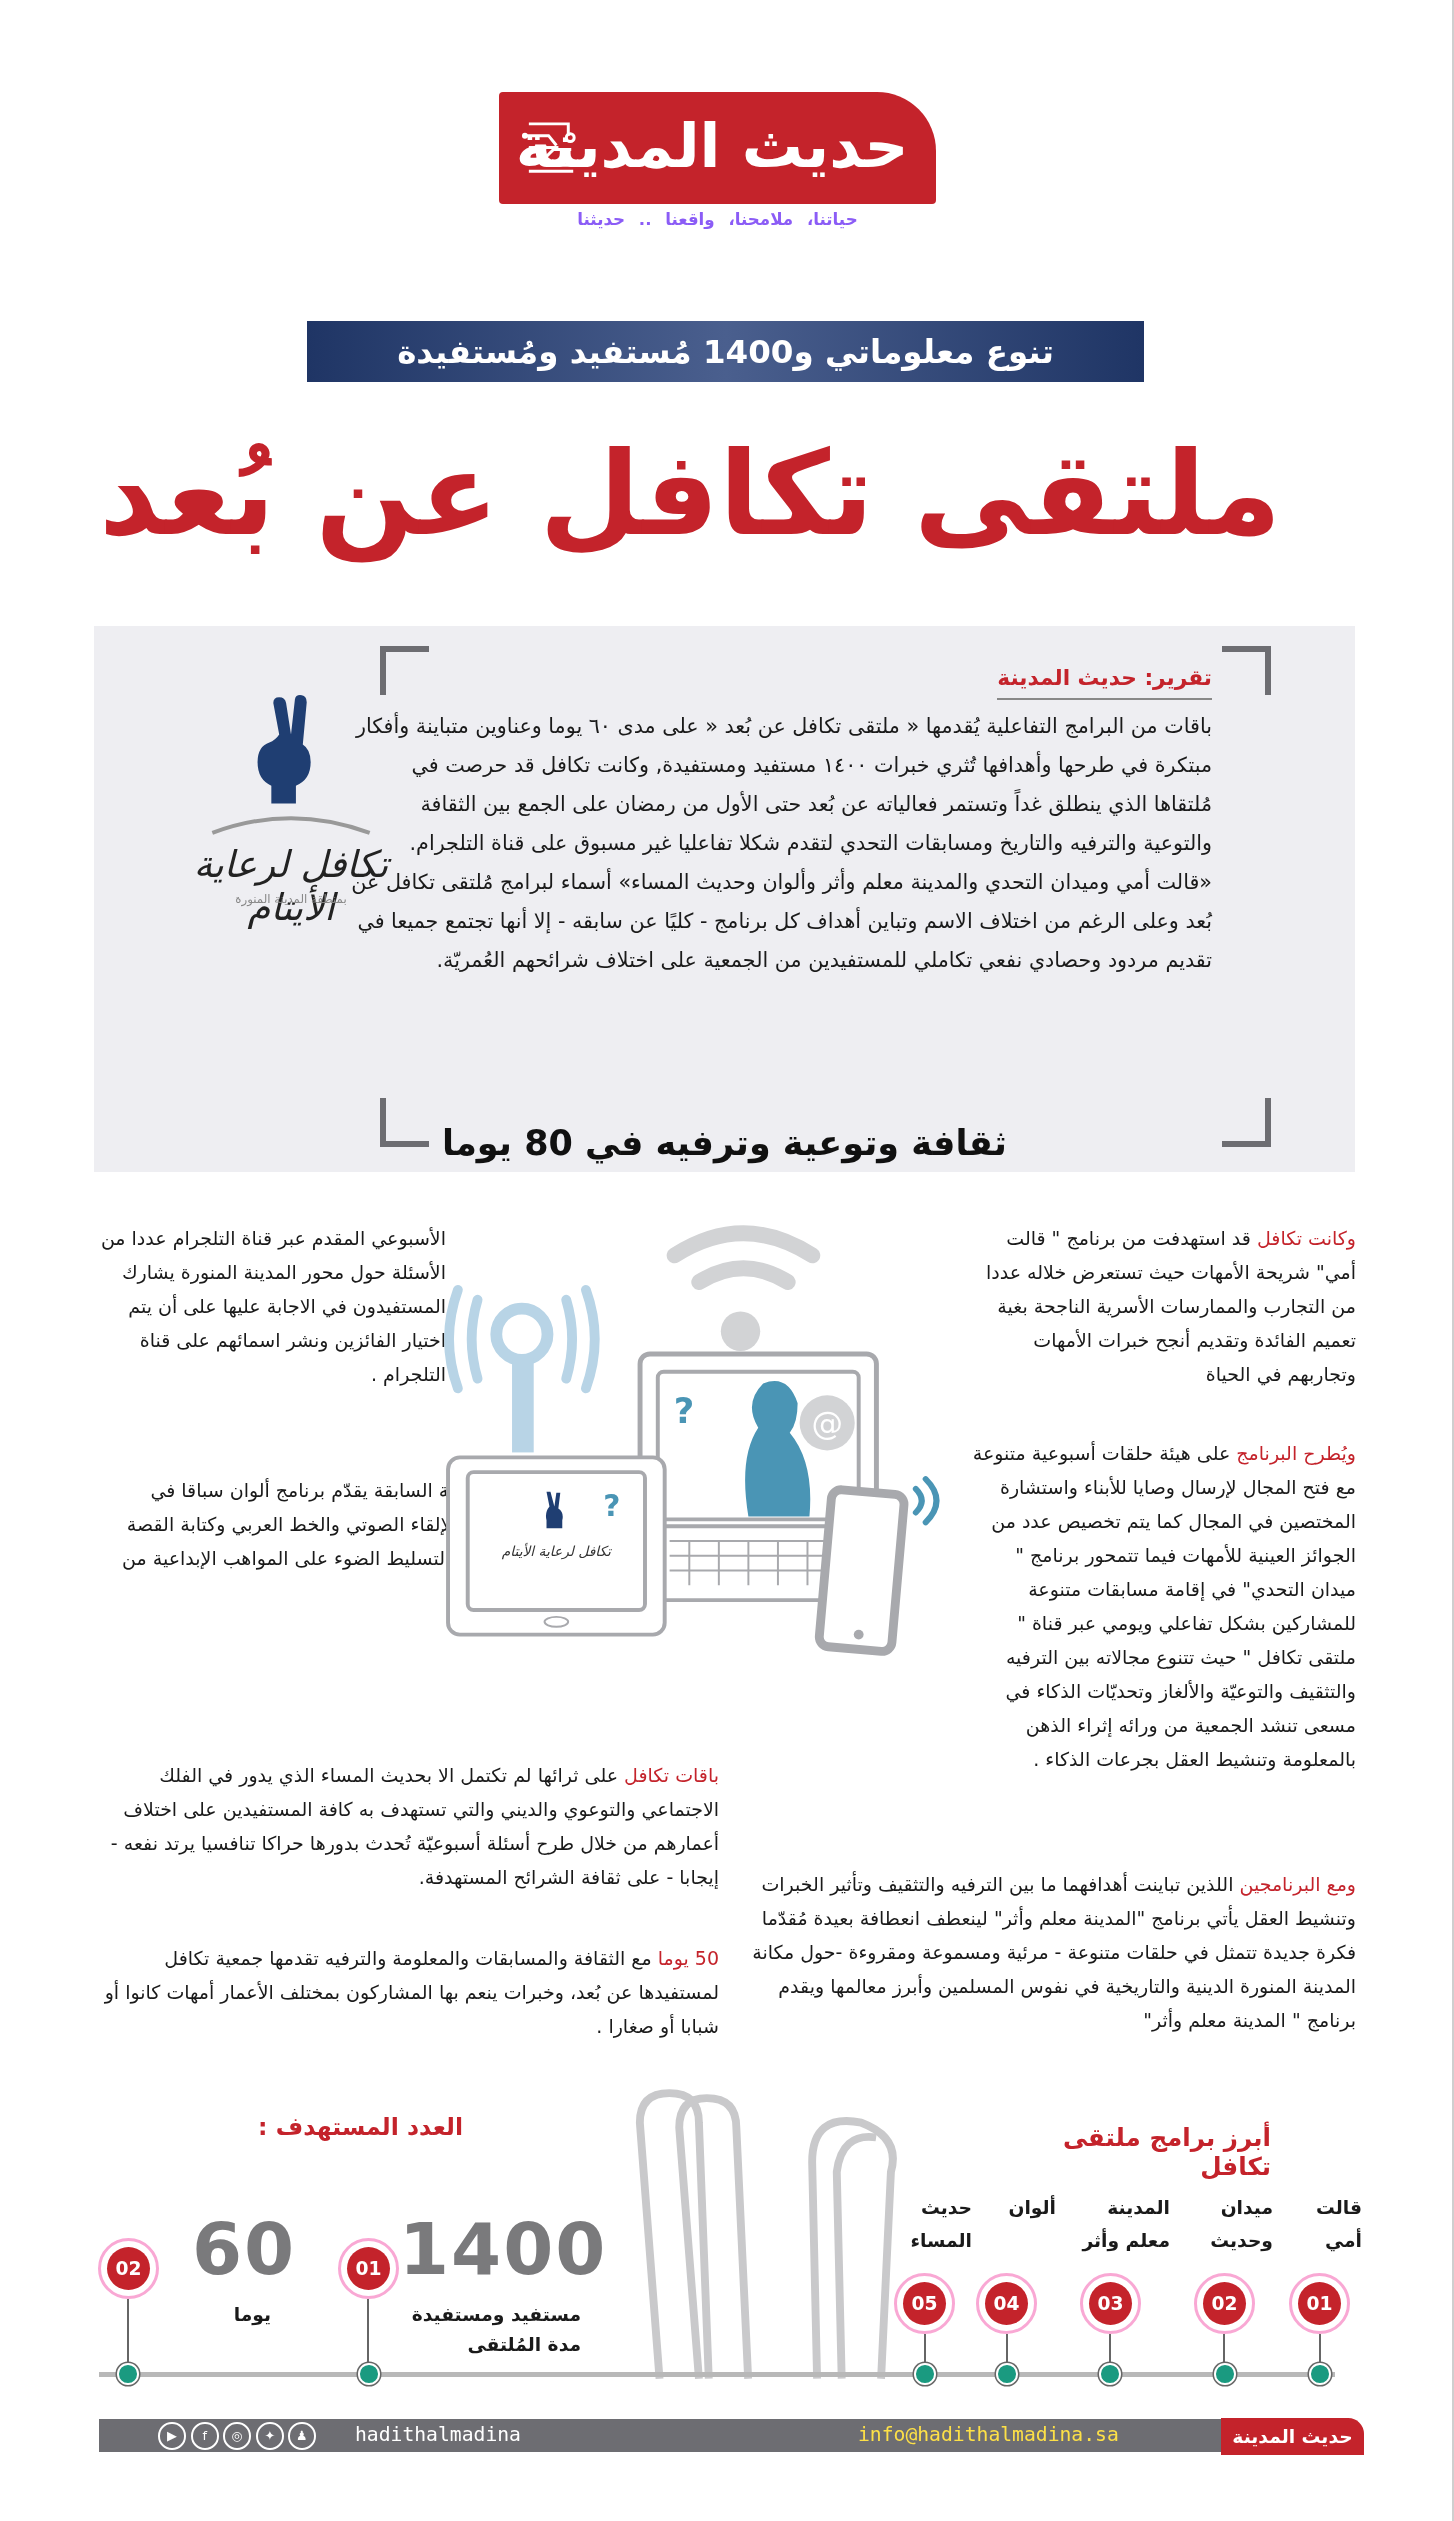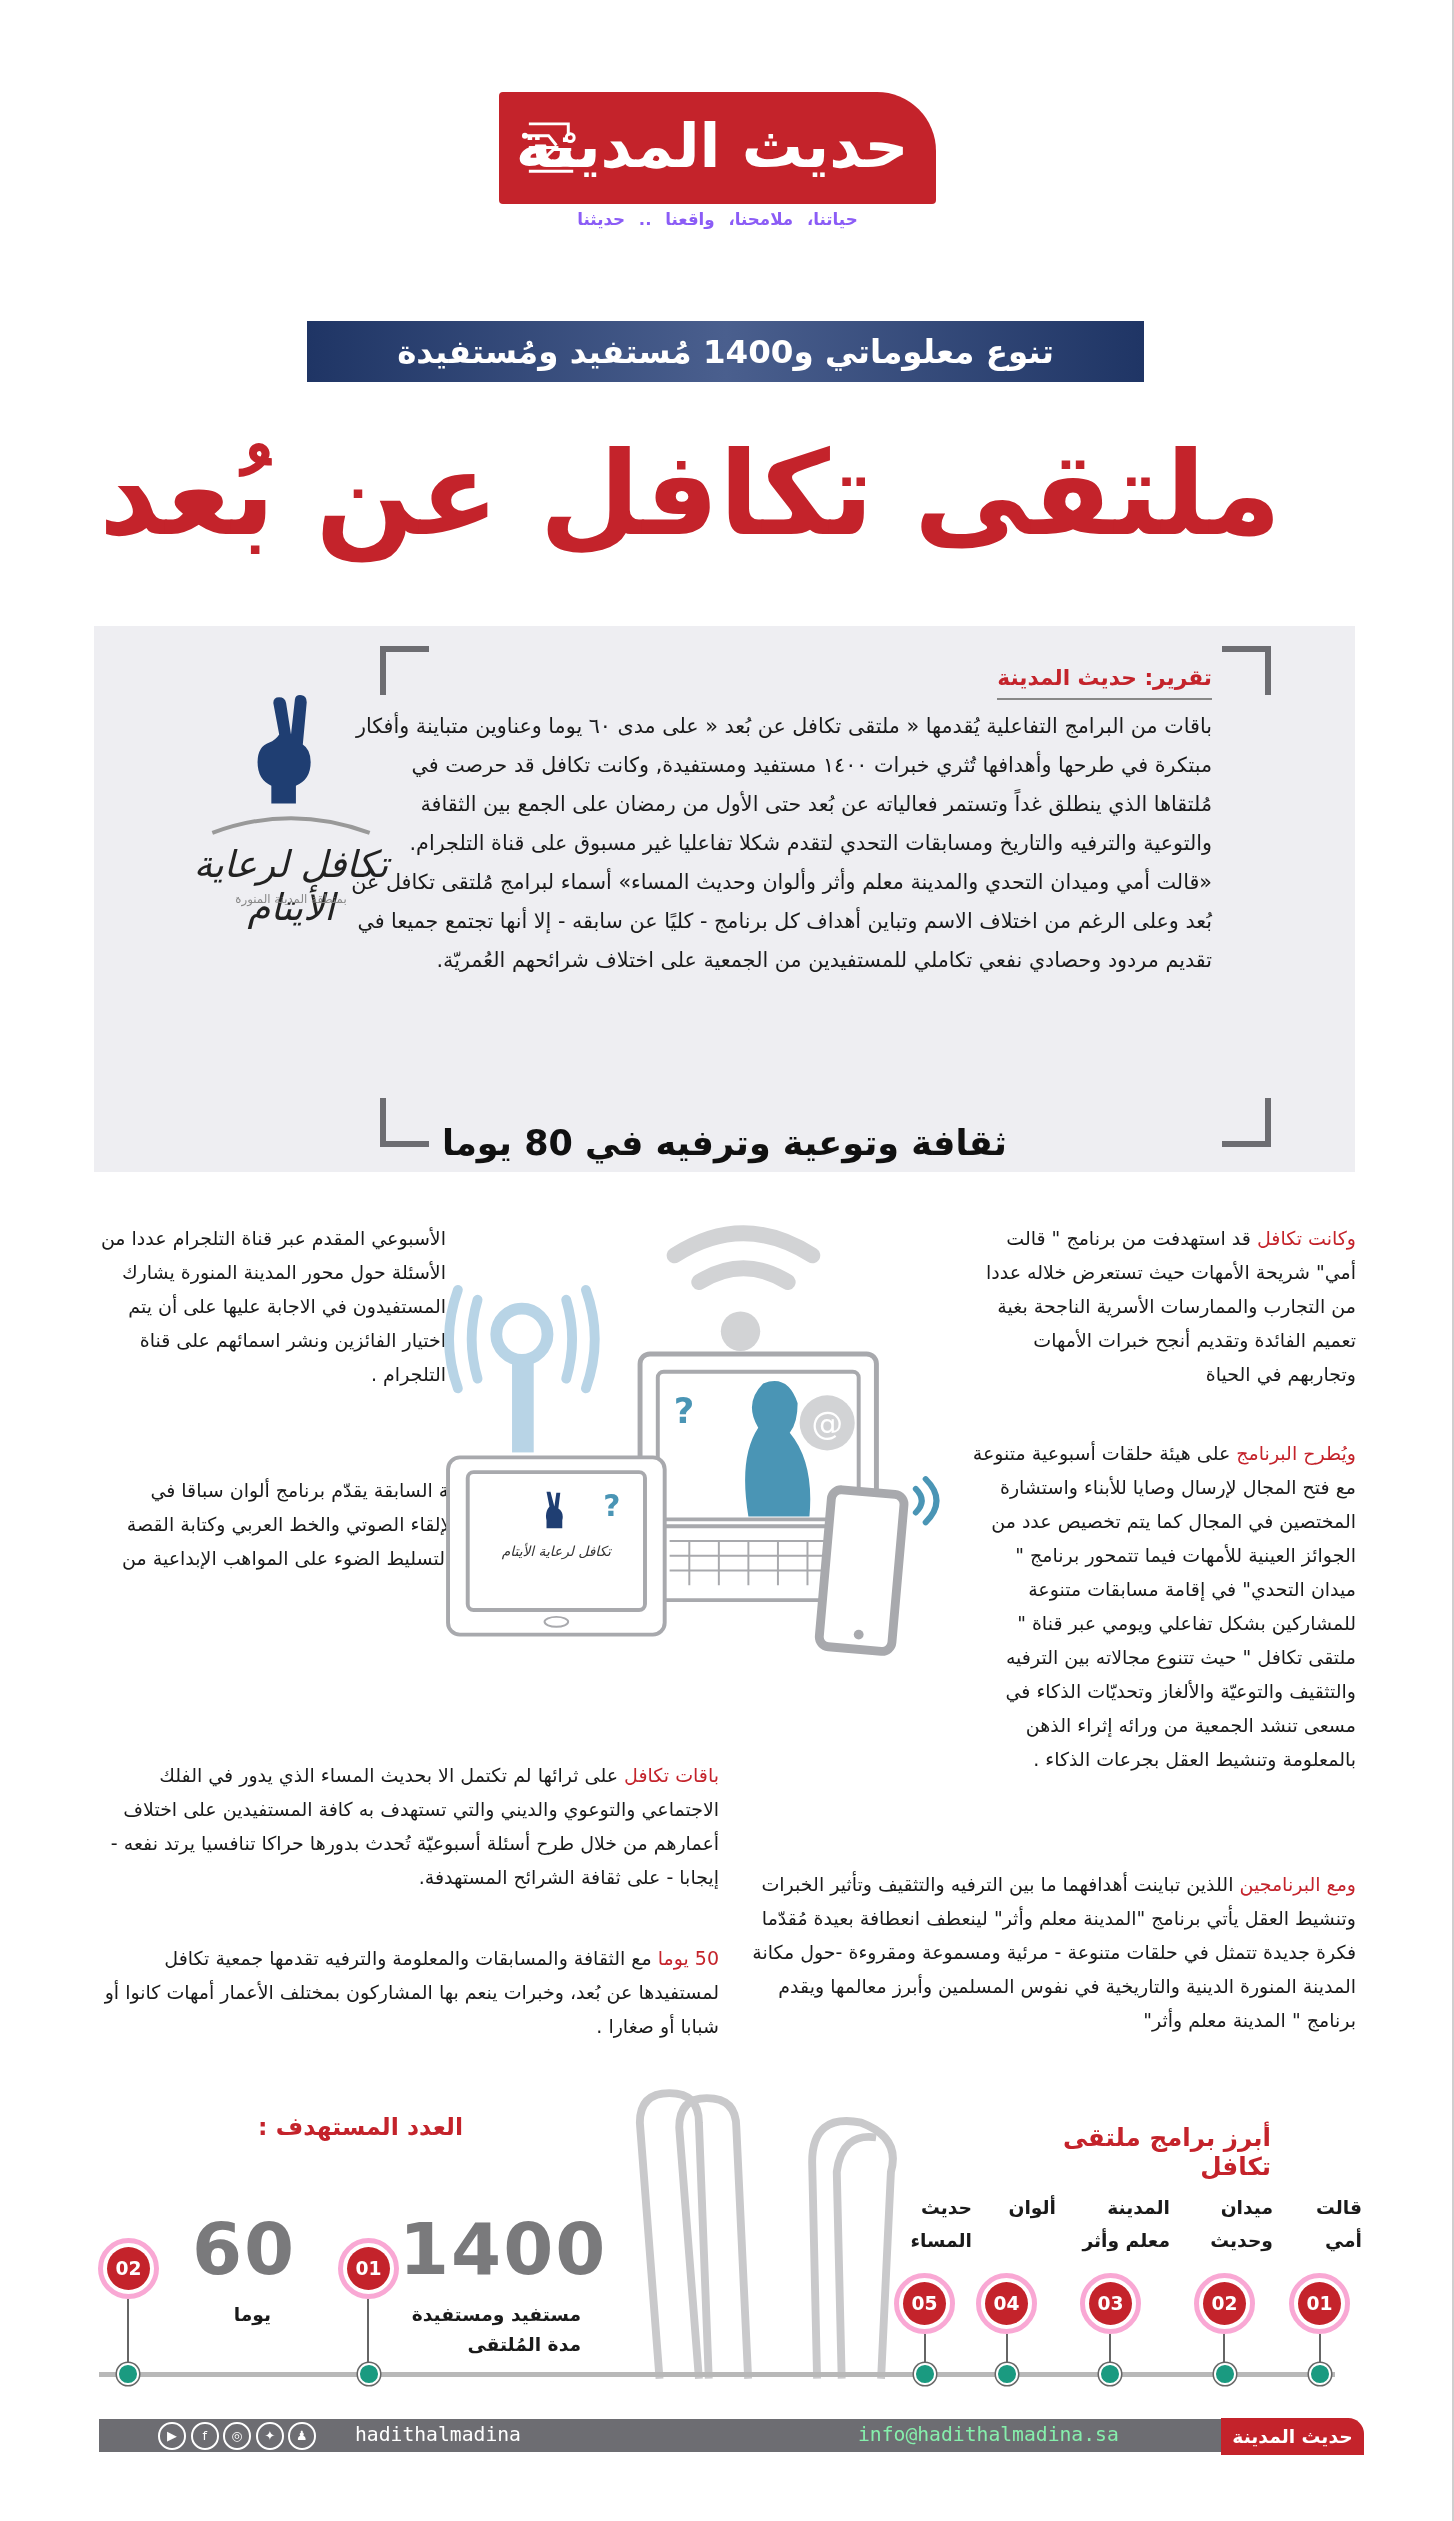--- a/index.html
+++ b/index.html
@@ -41,33 +41,33 @@
   .hl { color: #c4232b; }
 
   
   .illus { left: 433px; top: 1221px; width: 552px; height: 453px; }
 
   
   .bg-fingers { left: 630px; top: 2083px; width: 512px; height: 296px; }
   .prog-title { left: 985px; top: 2123px; width: 286px; text-align: right; font-size: 24.6px; font-weight: bold; color: #c4232b; }
   .count-title { left: 246px; top: 2113px; width: 217px; text-align: right; font-size: 23.6px; font-weight: bold; color: #c4232b; }
   .timeline-line { left: 99px; top: 2372px; width: 1236px; height: 4.9px; background: #b8b8b8; }
-  .node { position:absolute; width: 61px; height: 61px; border-radius: 50%; border: 5px solid #f9a8d4; background: #fff; display:flex; align-items:center; justify-content:center; }
+  .node { position:absolute; width: 61px; height: 61px; border-radius: 50%; border: 3px solid #f9a8d4; background: #fff; display:flex; align-items:center; justify-content:center; }
   .node .inner { width: 43px; height: 43px; border-radius: 50%; background: #c4232b; color: #fff; font-size: 18.7px; font-weight: bold; display:flex; align-items:center; justify-content:center; direction: ltr; }
   .stem { position:absolute; width: 2px; background: #666; }
   .dot { position:absolute; width: 21.7px; height: 21.7px; border-radius: 50%; background: #1a9a80; border: 2px solid #fff; box-shadow: 0 0 0 1.5px #666; }
   .prog-label { position:absolute; font-size: 18.7px; font-weight: bold; text-align: right; line-height: 32.5px; color: #1a1a1a; margin-left: 12px; }
   .big-num { position:absolute; font-size: 72px; font-weight: bold; color: #7a7a7c; direction: ltr; letter-spacing: 2px; }
   .num-label { position:absolute; font-size: 18.7px; font-weight: bold; text-align: right; line-height: 29.6px; }
 
   
   .footer-bar { left: 99px; top: 2419px; width: 1123px; height: 33px; background: #6d6d72; }
   .footer-logo { left: 1221px; top: 2418px; width: 143px; height: 37px; background: #c4232b; border-radius: 0 15.8px 0 0; color: #fff; font-weight: bold; font-size: 18.7px; display:flex; align-items:center; justify-content:center; }
   .footer-handle { position:absolute; left: 256px; top: 3.9px; font-family: "DejaVu Sans Mono", monospace; font-size: 19.7px; color: #fff; direction: ltr; }
-  .footer-email { position:absolute; left: 759px; top: 3.9px; font-family: "DejaVu Sans Mono", monospace; font-size: 19.7px; color: #86efac; direction: ltr; }
+  .footer-email { position:absolute; left: 759px; top: 3.9px; font-family: "DejaVu Sans Mono", monospace; font-size: 19.7px; color: #fde047; direction: ltr; }
   .social { position:absolute; top: 3px; width: 27.6px; height: 27.6px; border: 2px solid #fff; border-radius: 50%; color: #fff; font-size: 12.8px; display:flex; align-items:center; justify-content:center; direction: ltr; }
 </style>
 </head>
 <body>
 
 <div class="right-edge"></div>
 
 <div class="abs logo-box">
   <svg class="logo-circuit" viewBox="0 0 70 70">
     <g stroke="#fff" stroke-width="3" fill="none">

